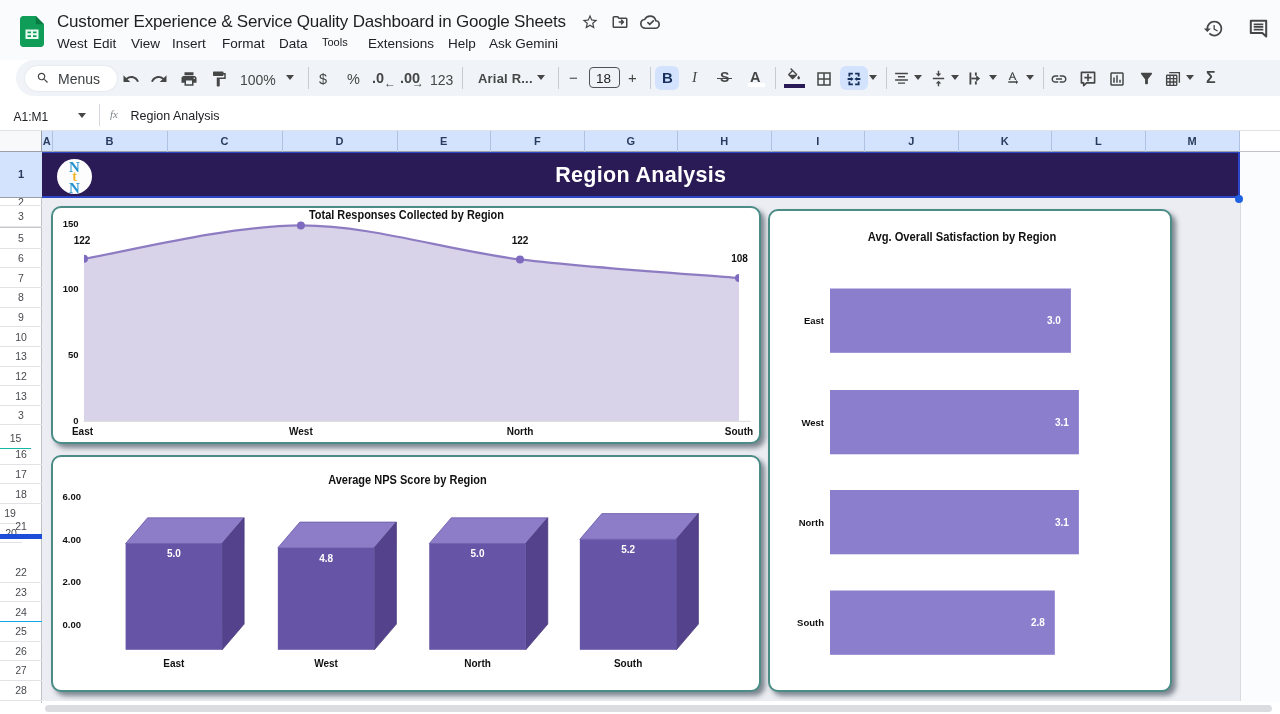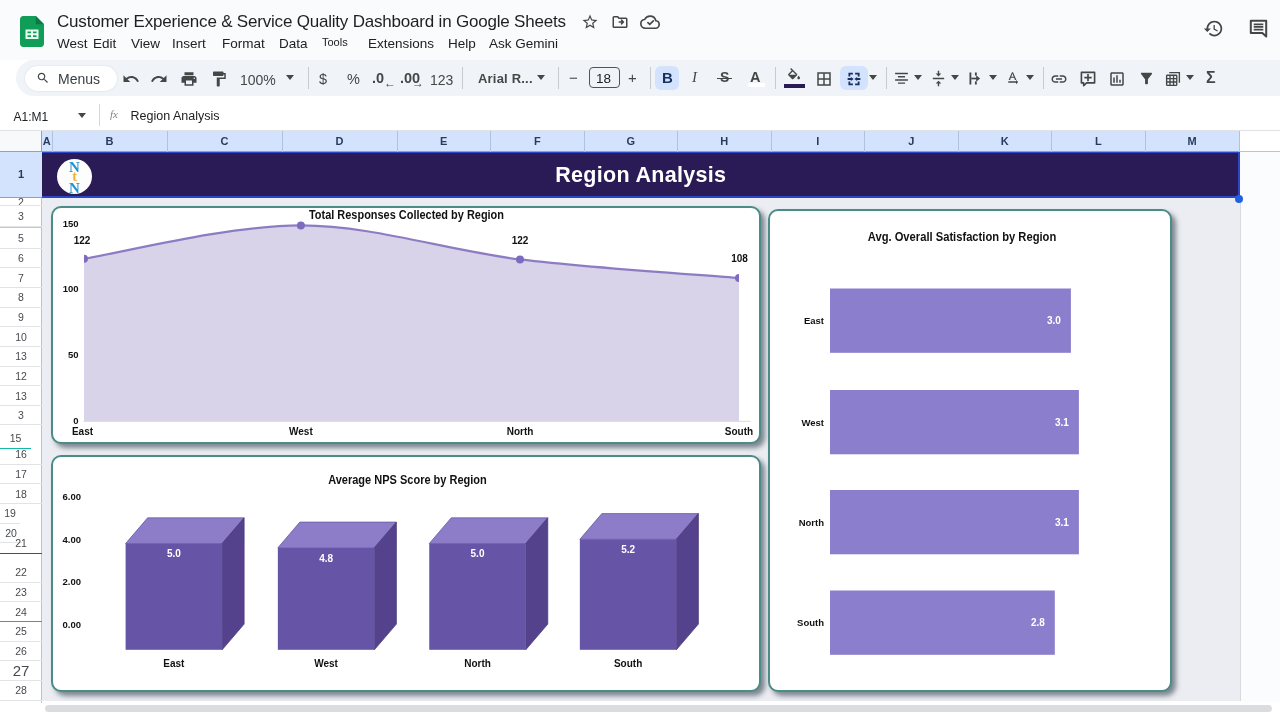--- a/index.html
+++ b/index.html
@@ -182,27 +182,27 @@
 <div class="ab" style="left:0;top:346.8999999999999px;width:42px;height:19.649999999999977px;border-bottom:1px solid #e1e3e6;color:#47494e;font-size:10.5px;display:flex;align-items:center;justify-content:center;overflow:hidden">13</div>
 <div class="ab" style="left:0;top:366.5499999999999px;width:42px;height:19.649999999999977px;border-bottom:1px solid #e1e3e6;color:#47494e;font-size:10.5px;display:flex;align-items:center;justify-content:center;overflow:hidden">12</div>
 <div class="ab" style="left:0;top:386.1999999999999px;width:42px;height:19.649999999999977px;border-bottom:1px solid #e1e3e6;color:#47494e;font-size:10.5px;display:flex;align-items:center;justify-content:center;overflow:hidden">13</div>
 <div class="ab" style="left:0;top:405.84999999999985px;width:42px;height:19.649999999999977px;border-bottom:1px solid #e1e3e6;color:#47494e;font-size:10.5px;display:flex;align-items:center;justify-content:center;overflow:hidden">3</div>
 <div class="ab" style="left:0;top:429px;width:31px;height:19.649999999999977px;border-bottom:1px solid #14b8a6;color:#47494e;font-size:10.5px;display:flex;align-items:center;justify-content:center;overflow:hidden">15</div>
 <div class="ab" style="left:0;top:445.1499999999998px;width:42px;height:19.649999999999977px;border-bottom:1px solid #e1e3e6;color:#47494e;font-size:10.5px;display:flex;align-items:center;justify-content:center;overflow:hidden">16</div>
 <div class="ab" style="left:0;top:464.7999999999998px;width:42px;height:19.649999999999977px;border-bottom:1px solid #e1e3e6;color:#47494e;font-size:10.5px;display:flex;align-items:center;justify-content:center;overflow:hidden">17</div>
 <div class="ab" style="left:0;top:484.44999999999976px;width:42px;height:19.649999999999977px;border-bottom:1px solid #e1e3e6;color:#47494e;font-size:10.5px;display:flex;align-items:center;justify-content:center;overflow:hidden">18</div>
 <div class="ab" style="left:0;top:504.09999999999974px;width:20px;height:19.650000000000034px;border-bottom:1px solid #e1e3e6;color:#47494e;font-size:10.5px;display:flex;align-items:center;justify-content:center;overflow:hidden">19</div>
 <div class="ab" style="left:0;top:523.7499999999998px;width:22px;height:19.649999999999977px;border-bottom:1px solid #e1e3e6;color:#47494e;font-size:10.5px;display:flex;align-items:center;justify-content:center;overflow:hidden">20</div>
-<div class="ab" style="left:0;top:534px;width:42px;height:19.649999999999977px;border-bottom:1px solid #1d4ed8;color:#47494e;font-size:10.5px;display:flex;align-items:center;justify-content:center;overflow:hidden">21</div>
+<div class="ab" style="left:0;top:519px;width:42px;height:19.649999999999977px;border-bottom:5px solid #1d4ed8;color:#47494e;font-size:10.5px;display:flex;align-items:center;justify-content:center;overflow:hidden">21</div>
 <div class="ab" style="left:0;top:563.0499999999997px;width:42px;height:19.649999999999977px;border-bottom:1px solid #e1e3e6;color:#47494e;font-size:10.5px;display:flex;align-items:center;justify-content:center;overflow:hidden">22</div>
 <div class="ab" style="left:0;top:582.6999999999997px;width:42px;height:19.649999999999977px;border-bottom:1px solid #e1e3e6;color:#47494e;font-size:10.5px;display:flex;align-items:center;justify-content:center;overflow:hidden">23</div>
 <div class="ab" style="left:0;top:602.3499999999997px;width:42px;height:19.649999999999977px;border-bottom:1px solid #0ea5e9;color:#47494e;font-size:10.5px;display:flex;align-items:center;justify-content:center;overflow:hidden">24</div>
 <div class="ab" style="left:0;top:621.9999999999997px;width:42px;height:19.649999999999977px;border-bottom:1px solid #e1e3e6;color:#47494e;font-size:10.5px;display:flex;align-items:center;justify-content:center;overflow:hidden">25</div>
 <div class="ab" style="left:0;top:641.6499999999996px;width:42px;height:19.649999999999977px;border-bottom:1px solid #e1e3e6;color:#47494e;font-size:10.5px;display:flex;align-items:center;justify-content:center;overflow:hidden">26</div>
-<div class="ab" style="left:0;top:661.2999999999996px;width:42px;height:19.649999999999977px;border-bottom:1px solid #e1e3e6;color:#47494e;font-size:15px;display:flex;align-items:center;justify-content:center;overflow:hidden">27</div>
+<div class="ab" style="left:0;top:661.2999999999996px;width:42px;height:19.649999999999977px;border-bottom:1px solid #e1e3e6;color:#47494e;font-size:10px;display:flex;align-items:center;justify-content:center;overflow:hidden">27</div>
 <div class="ab" style="left:0;top:680.9499999999996px;width:42px;height:19.649999999999977px;border-bottom:1px solid #e1e3e6;color:#47494e;font-size:10.5px;display:flex;align-items:center;justify-content:center;overflow:hidden">28</div>
 <div class="ab" style="left:0;top:227.4px;width:42px;height:1px;background:#c6c8cc"></div>
 <div class="ab" style="left:42px;top:198.2px;width:1197.5px;height:503.3px;background:#ebedf2"></div>
 <div class="ab" style="left:1239.5px;top:151.5px;width:40.5px;height:551.5px;background:#fbfcfe"></div>
 <div class="ab" style="left:1239.5px;top:198.2px;width:1px;height:503.3px;background:#d8dade"></div>
 <div class="ab" style="left:42px;top:701.5px;width:1238px;height:12.5px;background:#fff"></div>
 <div class="ab" style="left:42px;top:151.5px;width:1197.5px;height:44.5px;background:#2a1a55;border-top:1.5px solid #2c47c5;border-right:2.5px solid #2c47c5"></div>
 <div class="ab" style="left:42px;top:196px;width:1197.5px;height:2.2px;background:#2c47c5"></div>
 <div class="ab" style="left:1235px;top:194.5px;width:8px;height:8px;border-radius:50%;background:#1f61e0"></div>
 <div class="ab" style="left:42px;top:151.5px;width:1197.5px;height:45px;display:flex;align-items:center;justify-content:center;color:#fff;font-size:21.5px;font-weight:bold;letter-spacing:.3px;padding-top:2px">Region Analysis</div>

